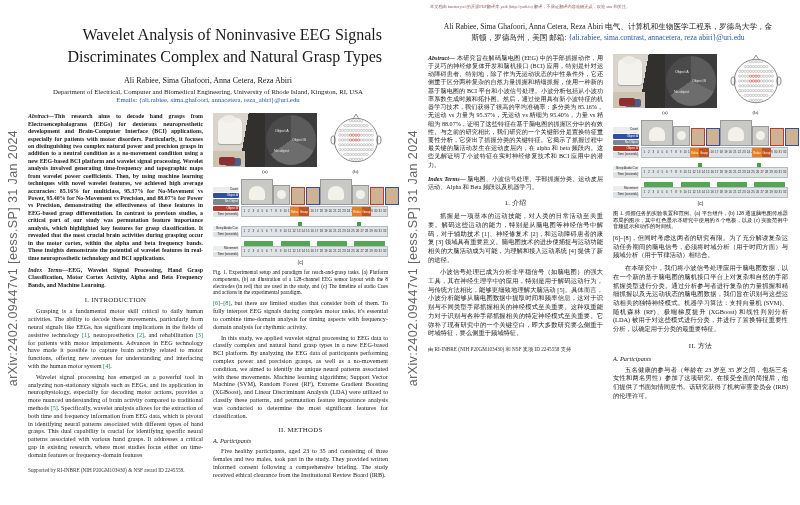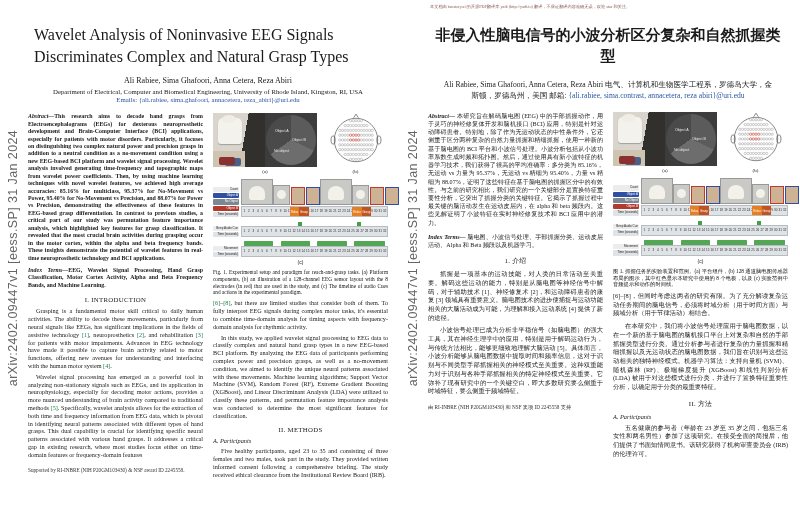--- a/index.html
+++ b/index.html
@@ -5,21 +5,21 @@
   html,body{margin:0;padding:0;background:#ffffff;}
   .stage{position:relative;width:800px;height:505px;background:#fff;overflow:hidden;
          font-family:"Liberation Serif","DejaVu Serif",serif;color:#1a1a1a;}
   .page{position:absolute;top:0;width:400px;height:505px;background:#fff;overflow:hidden;}
   #page-left{left:0;}
   #page-right{left:400px;}
   .arxiv{position:absolute;left:13px;top:258px;transform:translate(-50%,-50%) rotate(-90deg);
          white-space:nowrap;font:12.5px "Liberation Sans","DejaVu Sans",sans-serif;color:#666;letter-spacing:.4px;}
   .content{margin:0 12px 0 28px;}
   .notice{font-size:4.2px;color:#8a5a5a;margin:4px 0 0 2px;white-space:nowrap;overflow:hidden;}
-  h1.title{font-size:16px;font-weight:normal;text-align:left;margin:24px 6px 0 6px;line-height:1.35;}
+  h1.title{font-size:16px;font-weight:normal;text-align:right;margin:24px 6px 0 6px;line-height:1.35;}
   h1.title-cn{font-size:15px;font-weight:bold;text-align:center;margin:16px 4px 0 4px;line-height:1.4;}
   .authors{font-size:8px;text-align:center;margin-top:9px;}
   .affil{font-size:6.8px;text-align:center;margin-top:2.5px;}
   .emails{font-size:6.8px;text-align:center;margin-top:1.5px;color:#2b55a3;}
   .authors-cn{font-size:7.6px;text-align:center;margin:12px 14px 0 14px;line-height:1.5;}
   .email-cn{color:#2b55a3;}
   .cols{display:flex;gap:10px;margin-top:10px;align-items:flex-start;}
   .col{flex:1;min-width:0;}
   p{margin:0;}
   .abs{font-size:5.9px;font-weight:bold;text-align:justify;line-height:1.26;}
@@ -427,21 +427,20 @@
           <p class="body-p">Five healthy participants, aged 23 to 35 and consisting of three females and two males, took part in the study. They provided written informed consent following a comprehensive briefing. The study received ethical clearance from the Institutional Review Board (IRB).</p>
         </div>
       </div>
     </div>
   </div>
 
   <div class="page" id="page-right">
     <div class="arxiv">arXiv:2402.09447v1  [eess.SP]  31 Jan 2024</div>
     <div class="content">
       <div class="notice">本文档由 funstory.ai 的开源PDF翻译库 yadt (http://yadt.io) 翻译，不保证翻译内容准确无误，欢迎 star 和关注。</div>
-      <h1 class="title-cn">非侵入性脑电信号的小波分析区分复杂和自然抓握类型</h1>
       <div class="authors-cn"><span>Ali Rabiee, Sima Ghafoori, Anna Cetera, Reza Abiri 电气、计算机和生物医学工程系，罗德岛大学，金斯顿，罗德岛州，美国 邮箱: </span><span class="email-cn">{ali.rabiee, sima.contrast, annacetera, reza abiri}@uri.edu</span></div>
       <div class="cols">
         <div class="col">
           <p class="abs-cn"><span class="lbl">Abstract— </span><span>本研究旨在解码脑电图 (EEG) 中的手部抓握动作，用于灵巧的神经修复体开发和脑机接口 (BCI) 应用，特别是针对运动障碍患者。特别地，除了作为无运动状态的中性条件外，它还侧重于区分两种复杂的自然力量抓握和精细抓握，使用一种新的基于脑电图的 BCI 平台和小波信号处理。小波分析包括从小波功率系数生成时频和拓扑图。然后，通过使用具有新小波特征的机器学习技术，我们获得了很高的平均准确率：多分类为 85.16%，无运动 vs 力量为 95.37%，无运动 vs 精细为 95.40%，力量 vs 精细为 88.07%，证明了这些特征在基于脑电图的抓握区分中的有效性。与之前的研究相比，我们研究的一个关键部分是置换特征重要性分析，它突出了抓握分类的关键特征。它揭示了抓握过程中最关键的脑活动发生在运动皮层内，在 alpha 和 beta 频段内。这些见解证明了小波特征在实时神经修复技术和 BCI 应用中的潜力。</span></p>
           <p class="idx-cn"><span class="lbl">Index Terms— </span><span>脑电图、小波信号处理、手部抓握分类、运动皮层活动、Alpha 和 Beta 频段以及机器学习。</span></p>
           <div class="sec">1. 介绍</div>
           <p class="body-p-cn">抓握是一项基本的运动技能，对人类的日常活动至关重要。解码这些运动的能力，特别是从脑电图等神经信号中解码，对于辅助技术 [1]、神经修复术 [2]，和运动障碍患者的康复 [3] 领域具有重要意义。脑电图技术的进步使捕捉与运动功能相关的大脑活动成为可能，为理解和接入运动系统 [4] 提供了新的途径。</p>
           <p class="body-p-cn">小波信号处理已成为分析非平稳信号（如脑电图）的强大工具，其在神经生理学中的应用，特别是用于解码运动行为，与传统方法相比，能够更细致地理解大脑活动 [5]。具体而言，小波分析能够从脑电图数据中提取时间和频率信息，这对于识别与不同类型手部抓握相关的神经模式至关重要。这种双重能力对于识别与各种手部抓握相关的特定神经模式至关重要。它弥补了现有研究中的一个关键空白，即大多数研究要么侧重于时域特征，要么侧重于频域特征。</p>
           <div class="footnote">由 RI-INBRE (NIH P20GM103430) 和 NSF 奖项 ID 2245558 支持</div>
         </div>

